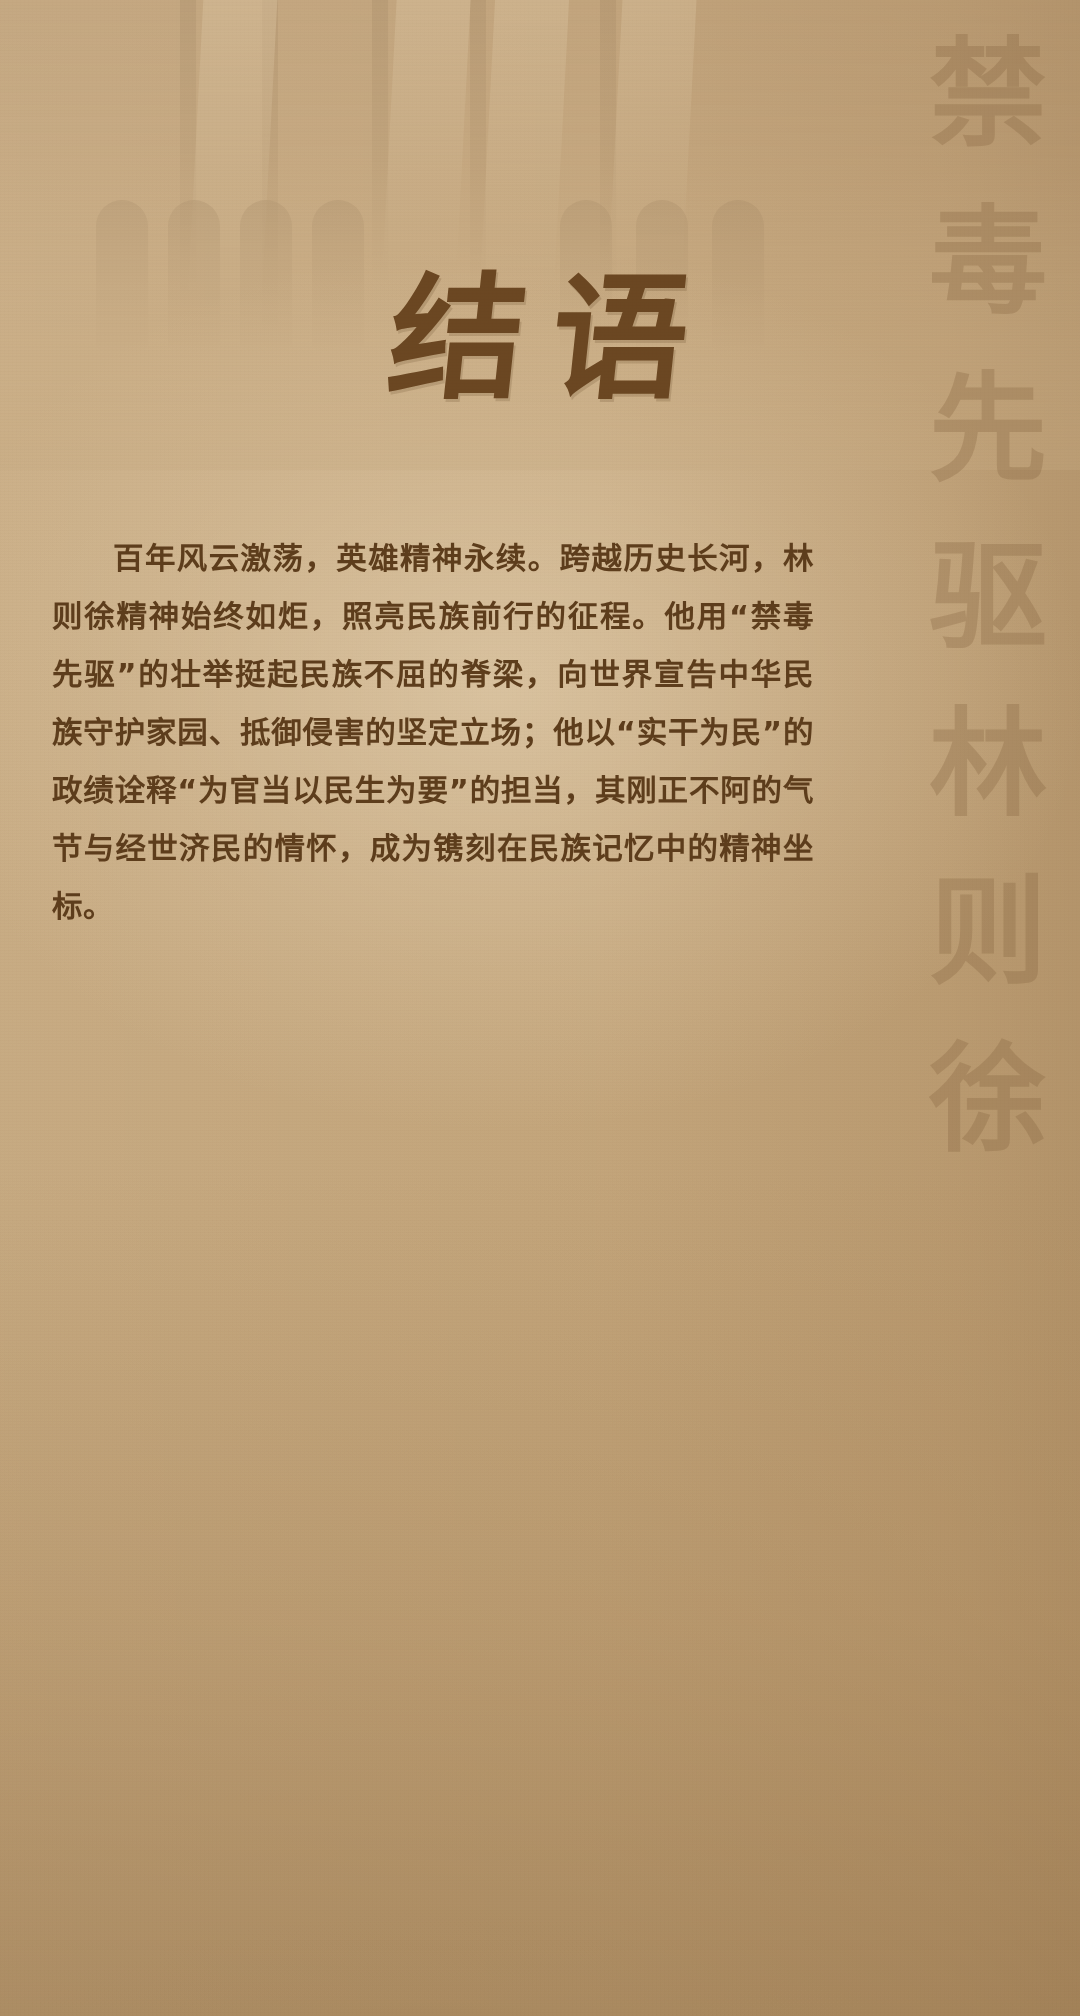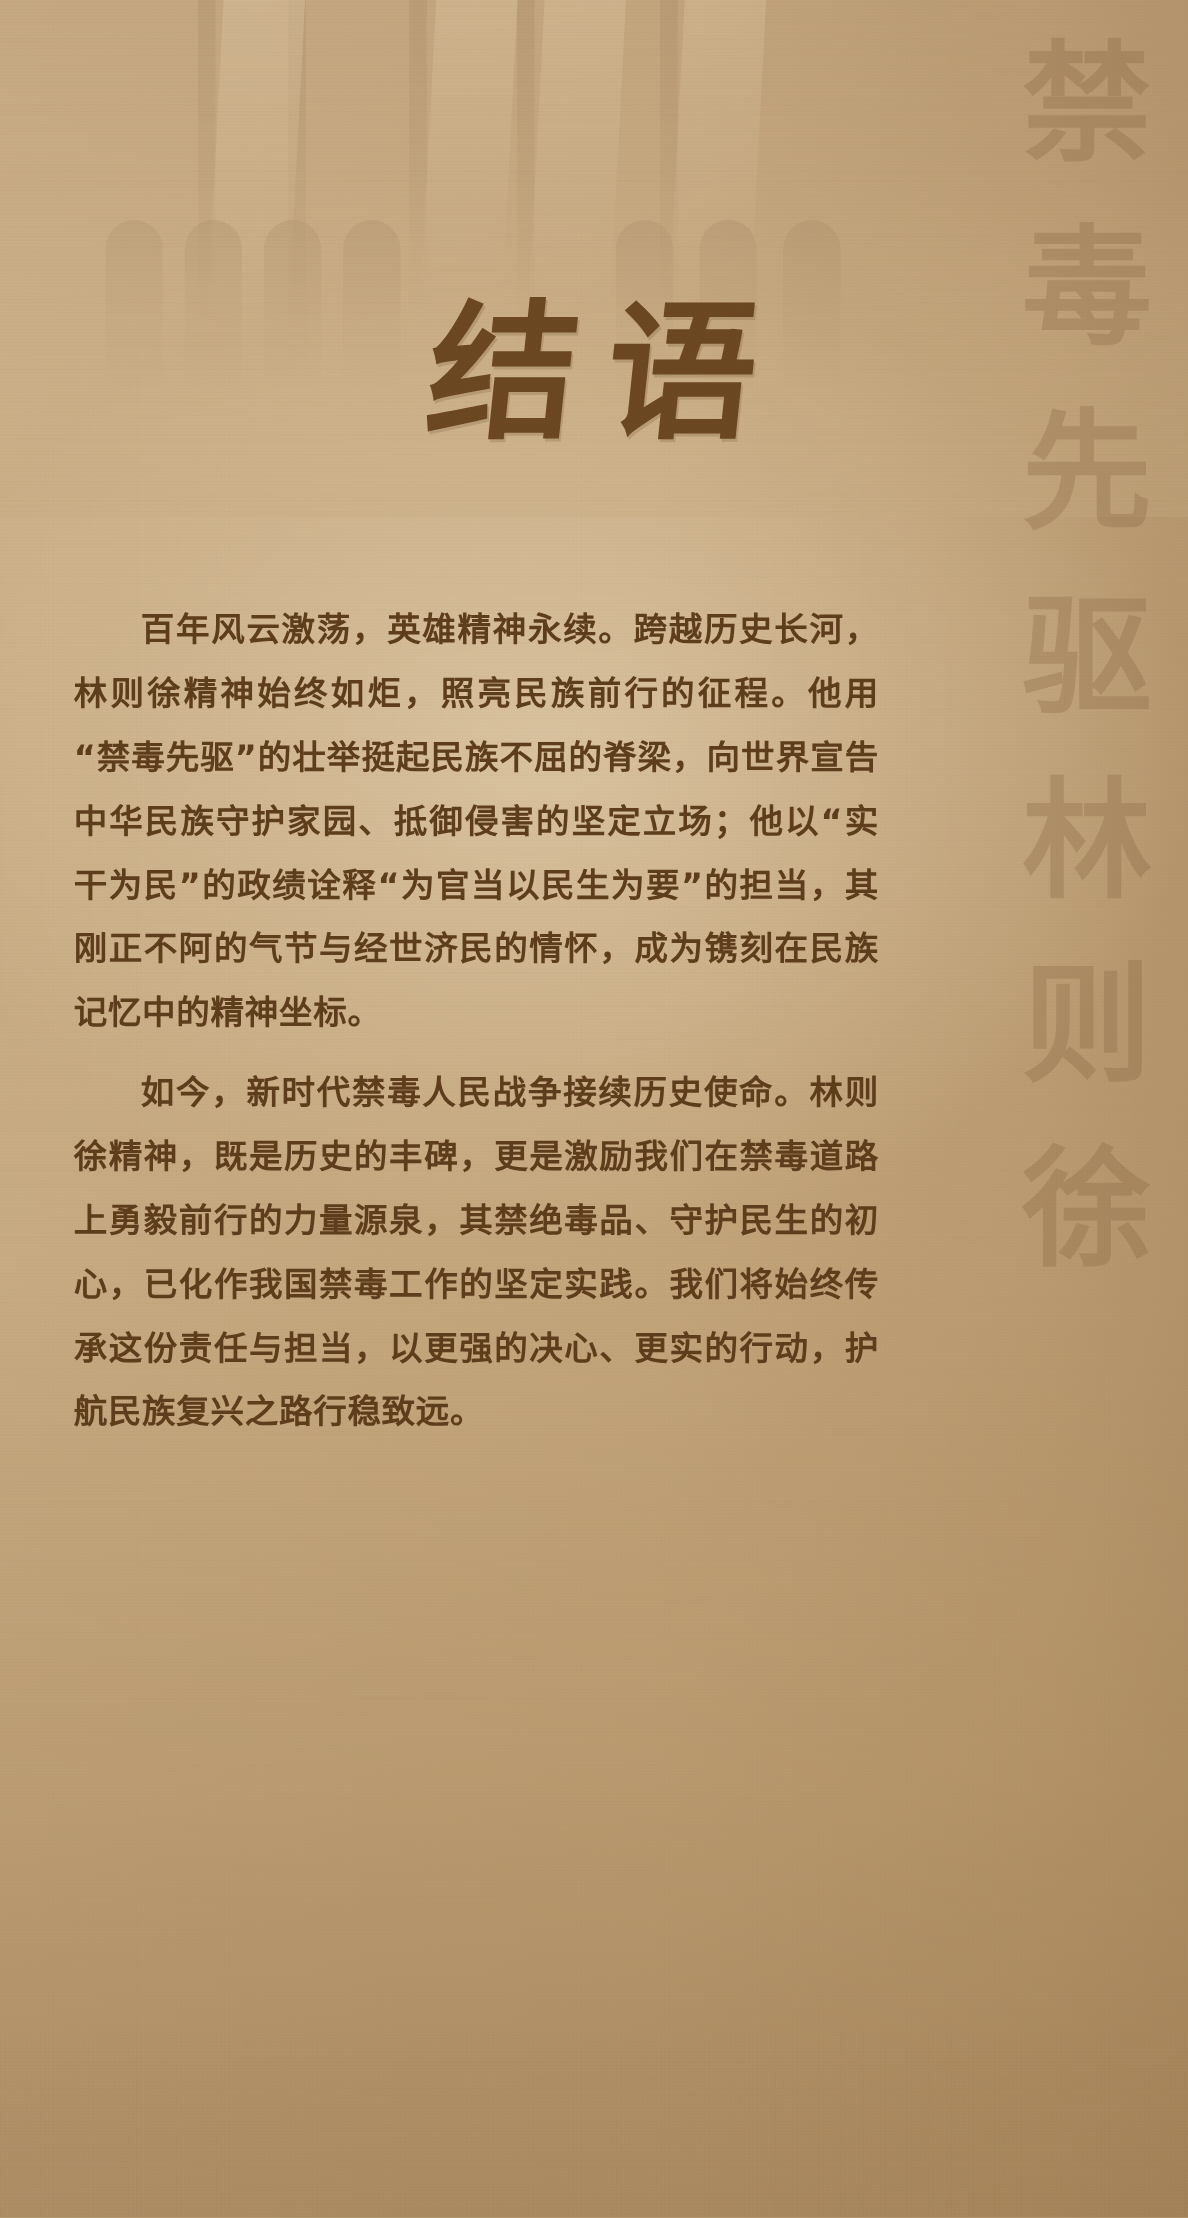--- a/index.html
+++ b/index.html
@@ -107,21 +107,21 @@
     width: 762px;
     color: #5d3d1c;
     font-size: 30.5px;
     line-height: 58px;
     letter-spacing: 0.6px;
     text-align: justify;
     font-family: "DejaVu Sans", "Liberation Sans", sans-serif;
     font-weight: 600;
   }
   .body-text p {
-    margin: 15px;
+    margin: 0;
     text-indent: 2em;
   }
 
   
   .dune {
     position: absolute;
     left: -40px; right: -40px;
     bottom: -120px;
     height: 420px;
     background: radial-gradient(ellipse 700px 300px at 42% 100%, rgba(158,124,82,0.55) 0%, rgba(170,138,96,0.25) 45%, rgba(180,148,106,0) 75%);
@@ -177,19 +177,18 @@
     <span>驱</span>
     <span>林</span>
     <span>则</span>
     <span>徐</span>
   </div>
 
   <div class="title">结语</div>
 
   <div class="body-text">
     <p>百年风云激荡，英雄精神永续。跨越历史长河，林则徐精神始终如炬，照亮民族前行的征程。他用“禁毒先驱”的壮举挺起民族不屈的脊梁，向世界宣告中华民族守护家园、抵御侵害的坚定立场；他以“实干为民”的政绩诠释“为官当以民生为要”的担当，其刚正不阿的气节与经世济民的情怀，成为镌刻在民族记忆中的精神坐标。</p>
-    <p>如今，新时代禁毒人民战争接续历史使命。林则徐精神，既是历史的丰碑，更是激励我们在禁毒道路上勇毅前行的力量源泉，其禁绝毒品、守护民生的初心，已化作我国禁毒工作的坚定实践。我们将始终传承这份责任与担当，以更强的决心、更实的行动，护航民族复兴之路行稳致远。</p>
   </div>
 
   <div class="dune"></div>
   <div class="dune2"></div>
   <div class="grain"></div>
 </div>
 
 </body></html>

